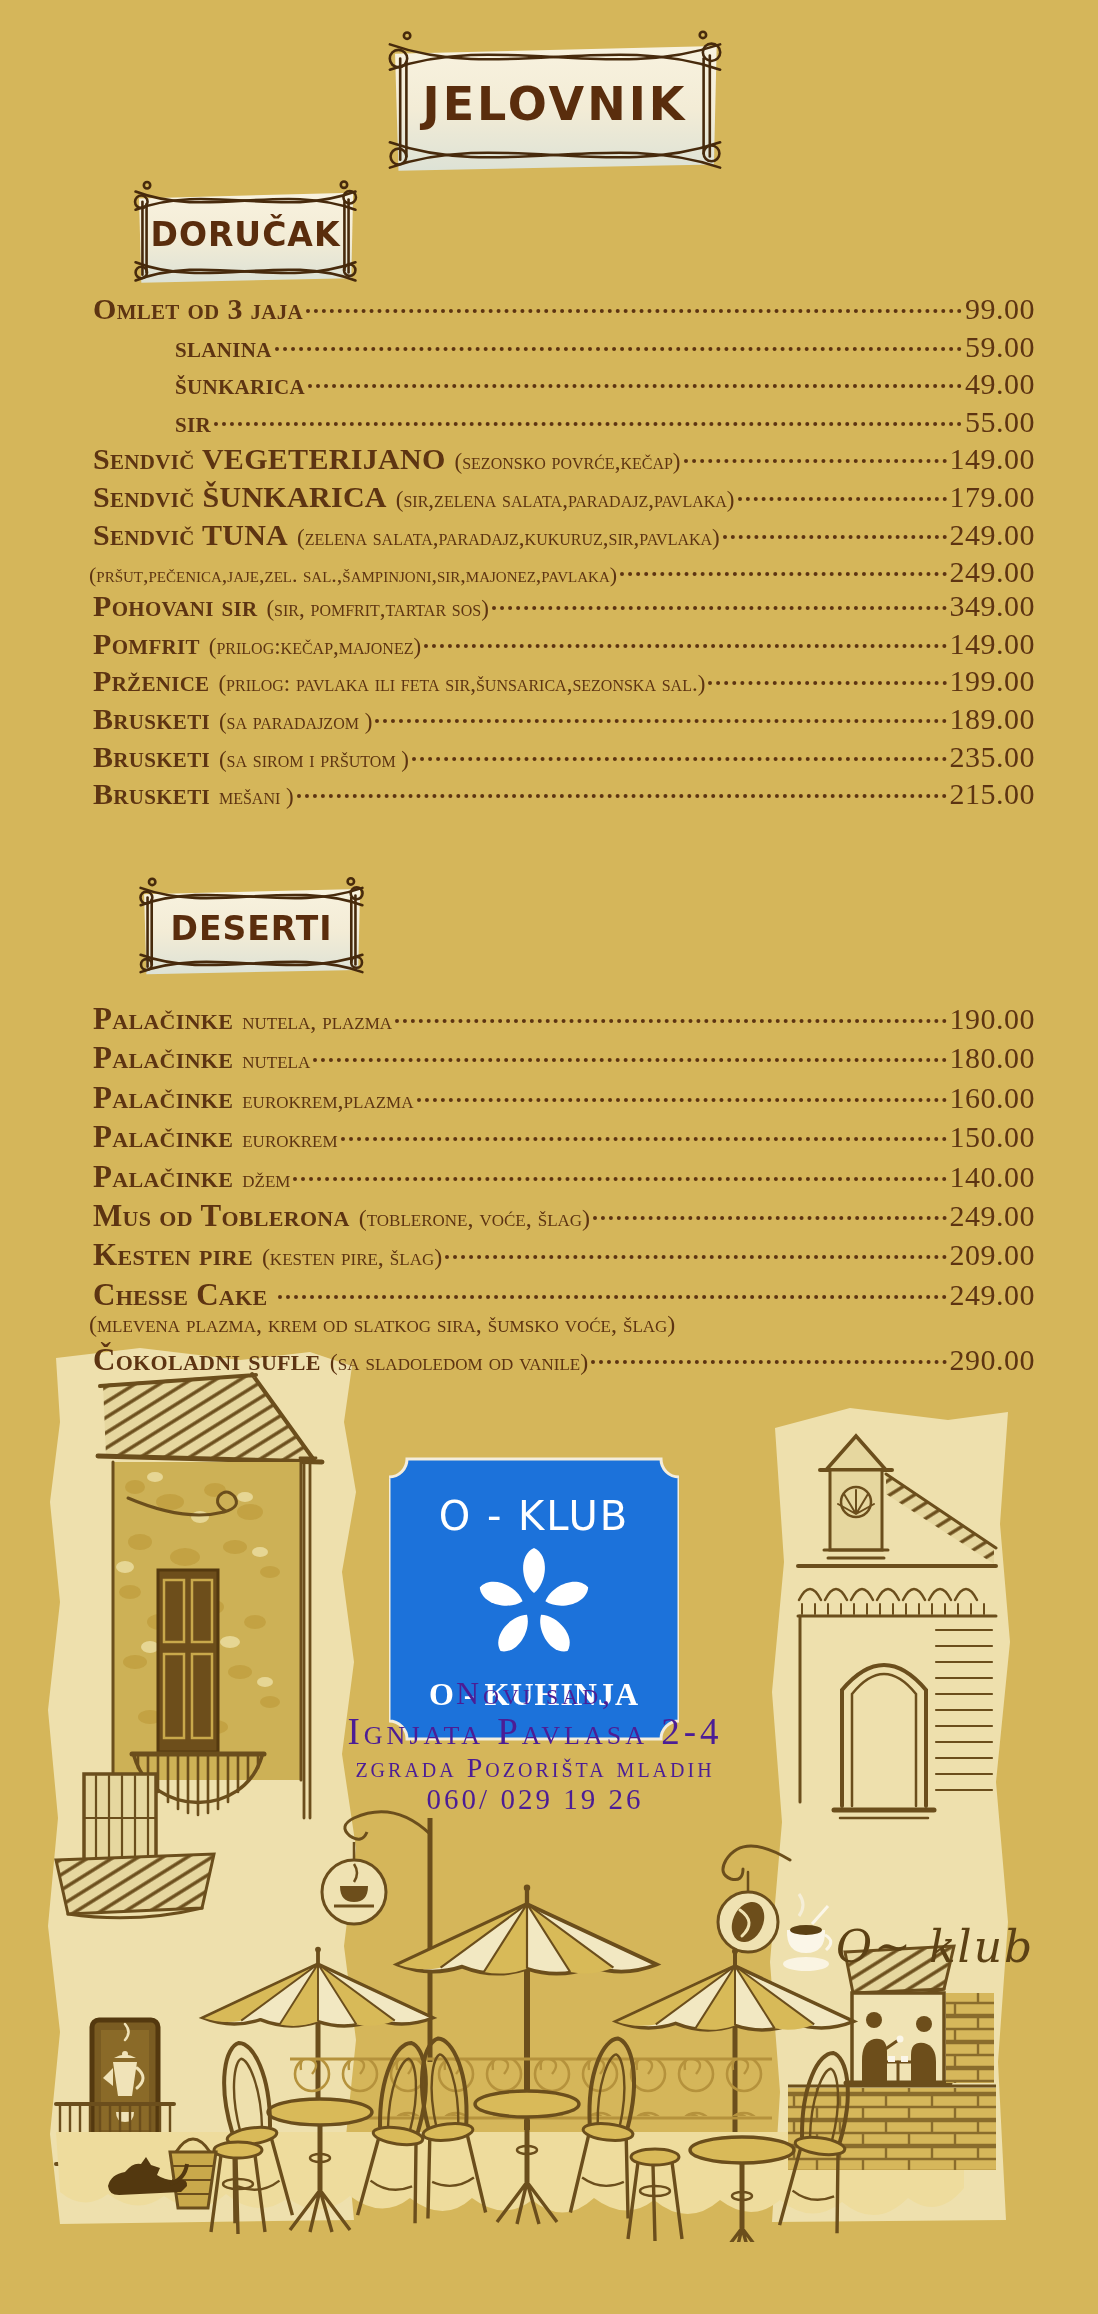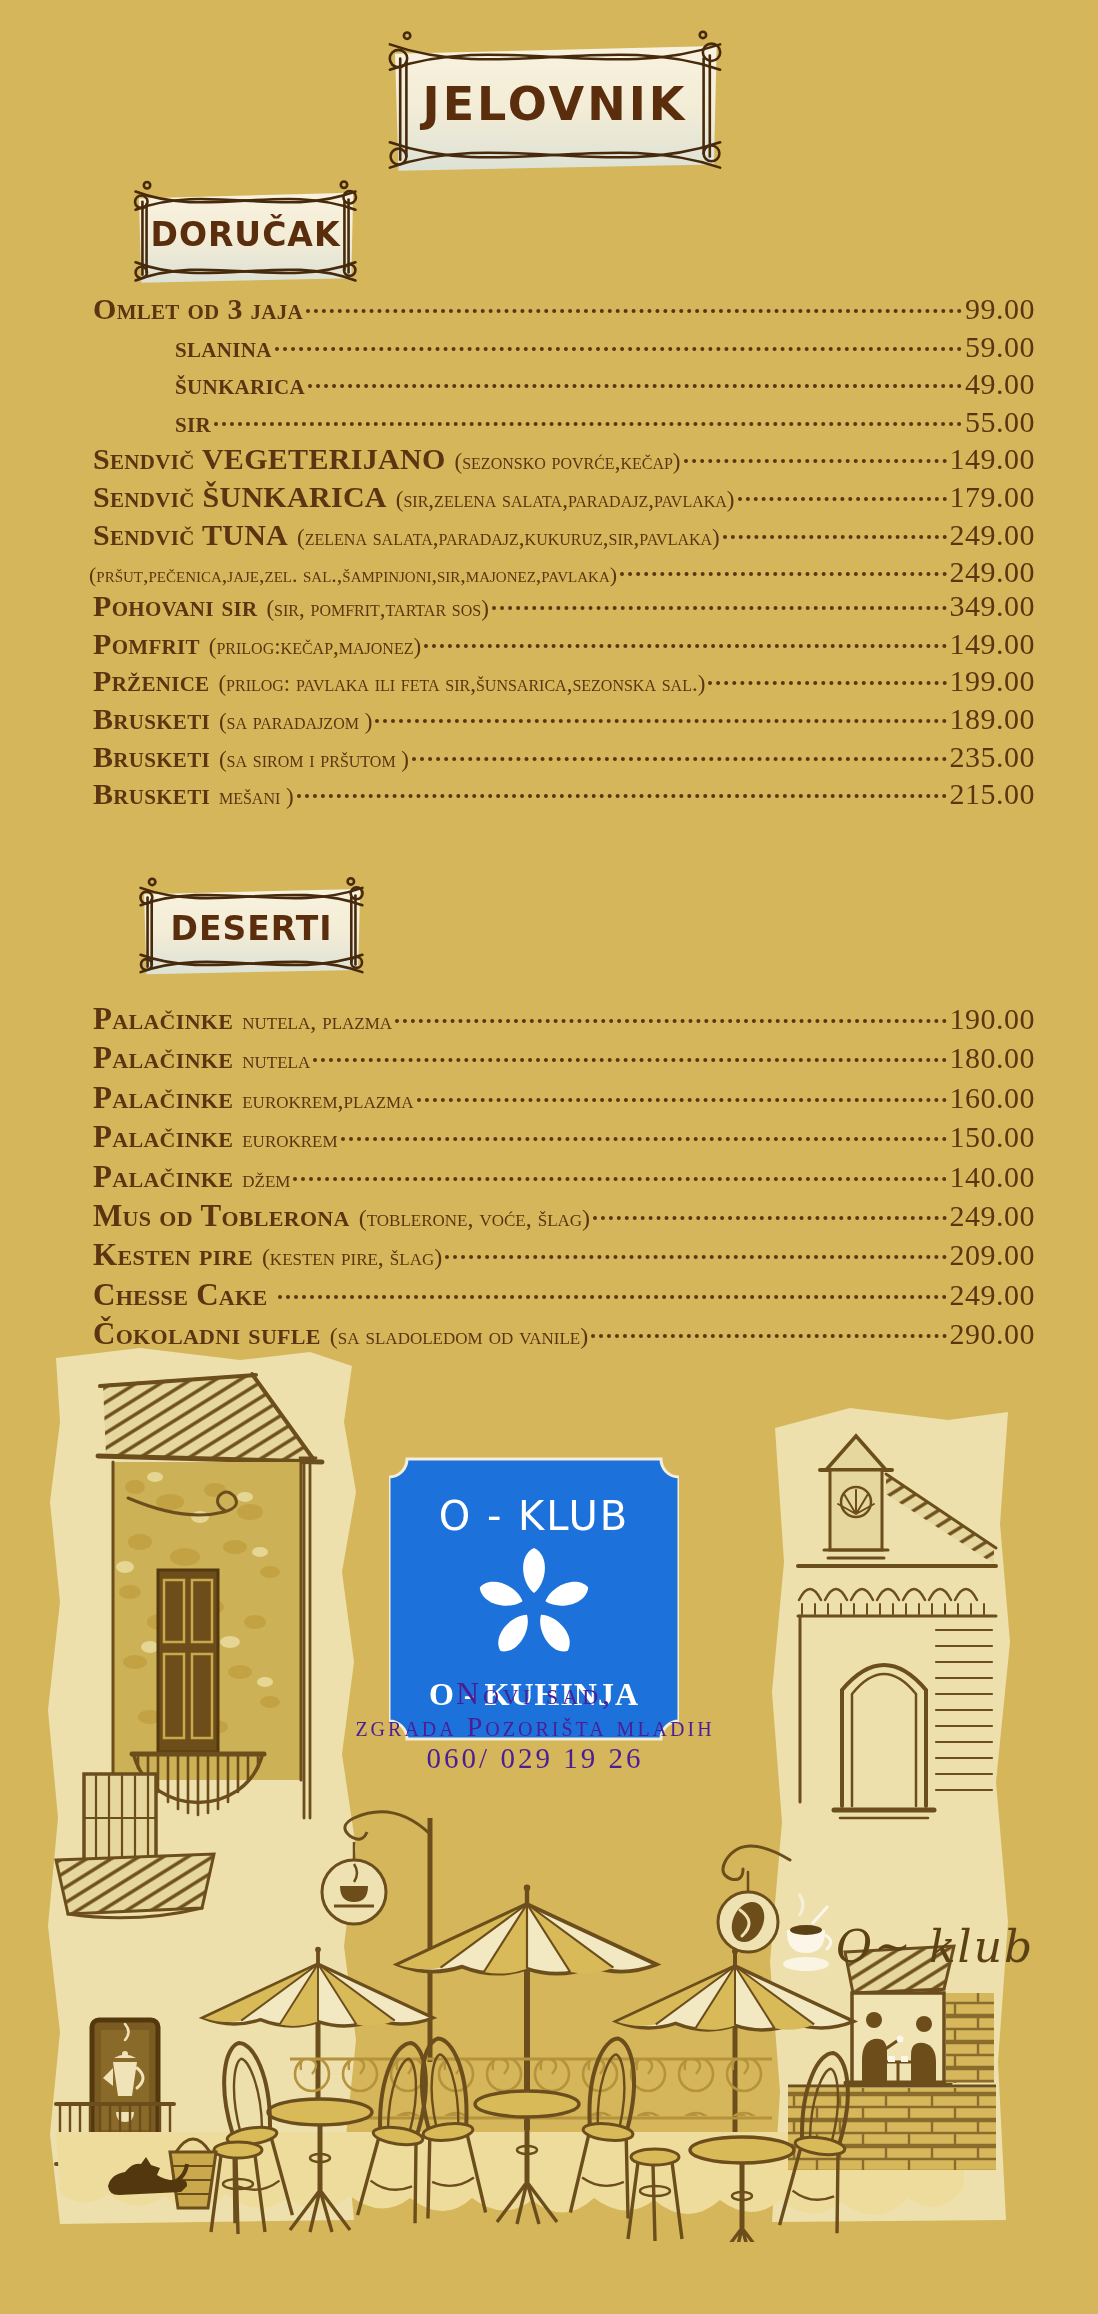--- a/index.html
+++ b/index.html
@@ -550,20 +550,21 @@
         <span class="nm">Kesten pire</span>
         <span class="dt">(kesten pire, šlag)</span>
         <div class="dots"></div>
         <span class="pr">209.00</span>
       </div>
       <div class="mrow ">
         <span class="nm">Chesse Cake </span>
         <div class="dots"></div>
         <span class="pr">249.00</span>
       </div>
+      <div class="subline">(mlevena plazma, krem od slatkog sira, šumsko voće, šlag)</div>
       <div class="mrow ">
         <span class="nm">Čokoladni sufle</span>
         <span class="dt">(sa sladoledom od vanile)</span>
         <div class="dots"></div>
         <span class="pr">290.00</span>
       </div>
     </div>
 
   <div id="logo">
     <svg class="ticket" viewBox="0 0 290 284">
@@ -577,17 +578,18 @@
         <path d="M0,-12 C-13,-22 -16,-50 0,-57 C16,-50 13,-22 0,-12 Z" transform="rotate(144)"></path>
         <path d="M0,-12 C-13,-22 -16,-50 0,-57 C16,-50 13,-22 0,-12 Z" transform="rotate(216)"></path>
         <path d="M0,-12 C-13,-22 -16,-50 0,-57 C16,-50 13,-22 0,-12 Z" transform="rotate(288)"></path>
       </g>
     </svg>
     <div class="logo-bottom">O - KUHINJA</div>
   </div>
 
   <div id="address">
     <div class="a1">Novi sad,</div>
+    <div class="a2">Ignjata Pavlasa 2-4</div>
     <div class="a3">zgrada Pozorišta mladih</div>
     <div class="a4">060/ 029 19 26</div>
   </div>
 
 </div>
 
 </body></html>

